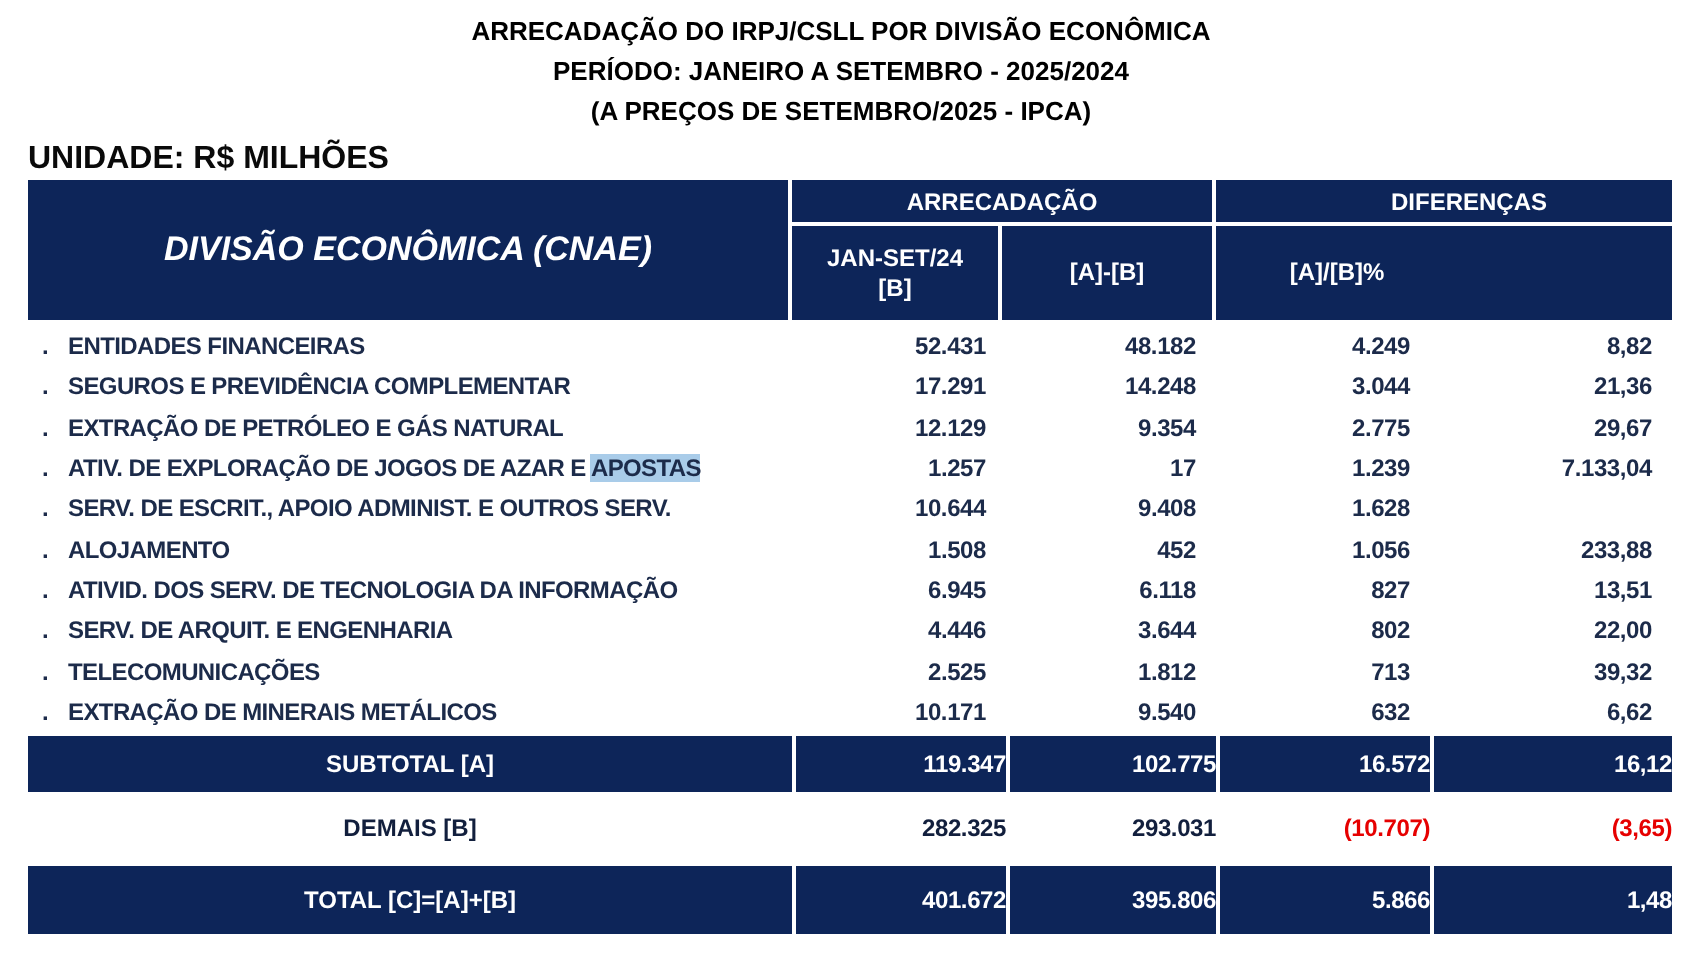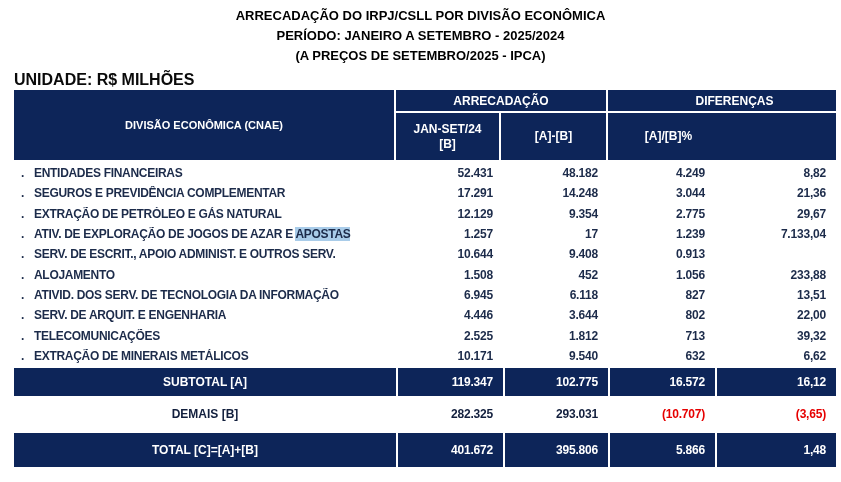--- a/index.html
+++ b/index.html
@@ -16,21 +16,21 @@
     font-family:"Liberation Sans",sans-serif;color:var(--ink);
   }
   .titles{padding-top:6px;text-align:center;font-weight:bold;font-size:13px;line-height:20px;color:#000;}
   .unit{margin:5px 0 0 14px;font-size:16px;font-weight:bold;color:#0a0a0a;}
 
   .rtable{position:absolute;left:14px;top:90px;width:822px;}
 
   
   .thead{display:flex;height:70px;background:var(--navy);color:#fff;font-weight:bold;}
   .th-division{width:var(--c1);display:flex;align-items:center;justify-content:center;
-    border-right:2px solid #fff;font-size:11px;}
+    border-right:2px solid #fff;font-size:17px;font-style:italic;}
   .th-right{flex:1;display:flex;flex-direction:column;}
   .th-groups{display:flex;height:23px;border-bottom:2px solid #fff;gap:25px;}
   .th-group{display:flex;align-items:center;justify-content:center;font-size:12px;}
   .th-group.arr{width:212px;border-right:2px solid #fff;}
   .th-group.dif{flex:1;}
   .th-sub{display:flex;flex:1;}
   .th-cell{display:flex;flex-direction:column;align-items:center;justify-content:center;
     font-size:12px;line-height:15px;border-right:2px solid #fff;}
   .th-cell.w2{width:107px;}.th-cell.w3{width:105px;}.th-cell.w4{width:107px;text-align:right;}
   .th-cell.w5{width:121px;border-right:none;}
@@ -43,21 +43,21 @@
   .bullet{display:inline-block;width:13px;}
   .cell-num{text-align:right;padding-right:10px;letter-spacing:-0.2px;}
   .hl{background:var(--hl);}
 
   
   .srow{display:grid;grid-template-columns:var(--c1) var(--c2) var(--c3) var(--c4) var(--c5);
     font-weight:bold;font-size:12px;}
   .srow.navy{background:var(--navy);color:#fff;}
   .srow.navy .s-num{border-left:2px solid #fff;}
   .srow .s-label{display:flex;align-items:center;justify-content:center;text-align:center;}
-  .srow .s-num{display:flex;align-items:center;justify-content:flex-end;padding-right:10px;letter-spacing:-0.2px;}
+  .srow .s-num{display:flex;align-items:center;justify-content:flex-end;letter-spacing:-0.2px;}
   .row-subtotal{height:28px;margin-top:2px;}
   .row-demais{height:35px;margin-top:1px;background:#fff;color:#121f3d;}
   .row-total{height:34px;margin-top:1px;}
   .neg{color:var(--red);}
 </style>
 </head>
 <body>
 
 <div class="page">
 
@@ -123,21 +123,21 @@
         <div class="cell-num">1.257</div>
         <div class="cell-num">17</div>
         <div class="cell-num">1.239</div>
         <div class="cell-num">7.133,04</div>
       </div>
 
       <div class="trow">
         <div class="cell-label"><span class="bullet">.</span><span>SERV. DE ESCRIT., APOIO ADMINIST. E OUTROS SERV.</span></div>
         <div class="cell-num">10.644</div>
         <div class="cell-num">9.408</div>
-        <div class="cell-num">0.913</div>
+        <div class="cell-num">1.628</div>
       </div>
 
       <div class="trow">
         <div class="cell-label"><span class="bullet">.</span><span>ALOJAMENTO</span></div>
         <div class="cell-num">1.508</div>
         <div class="cell-num">452</div>
         <div class="cell-num">1.056</div>
         <div class="cell-num">233,88</div>
       </div>
 

